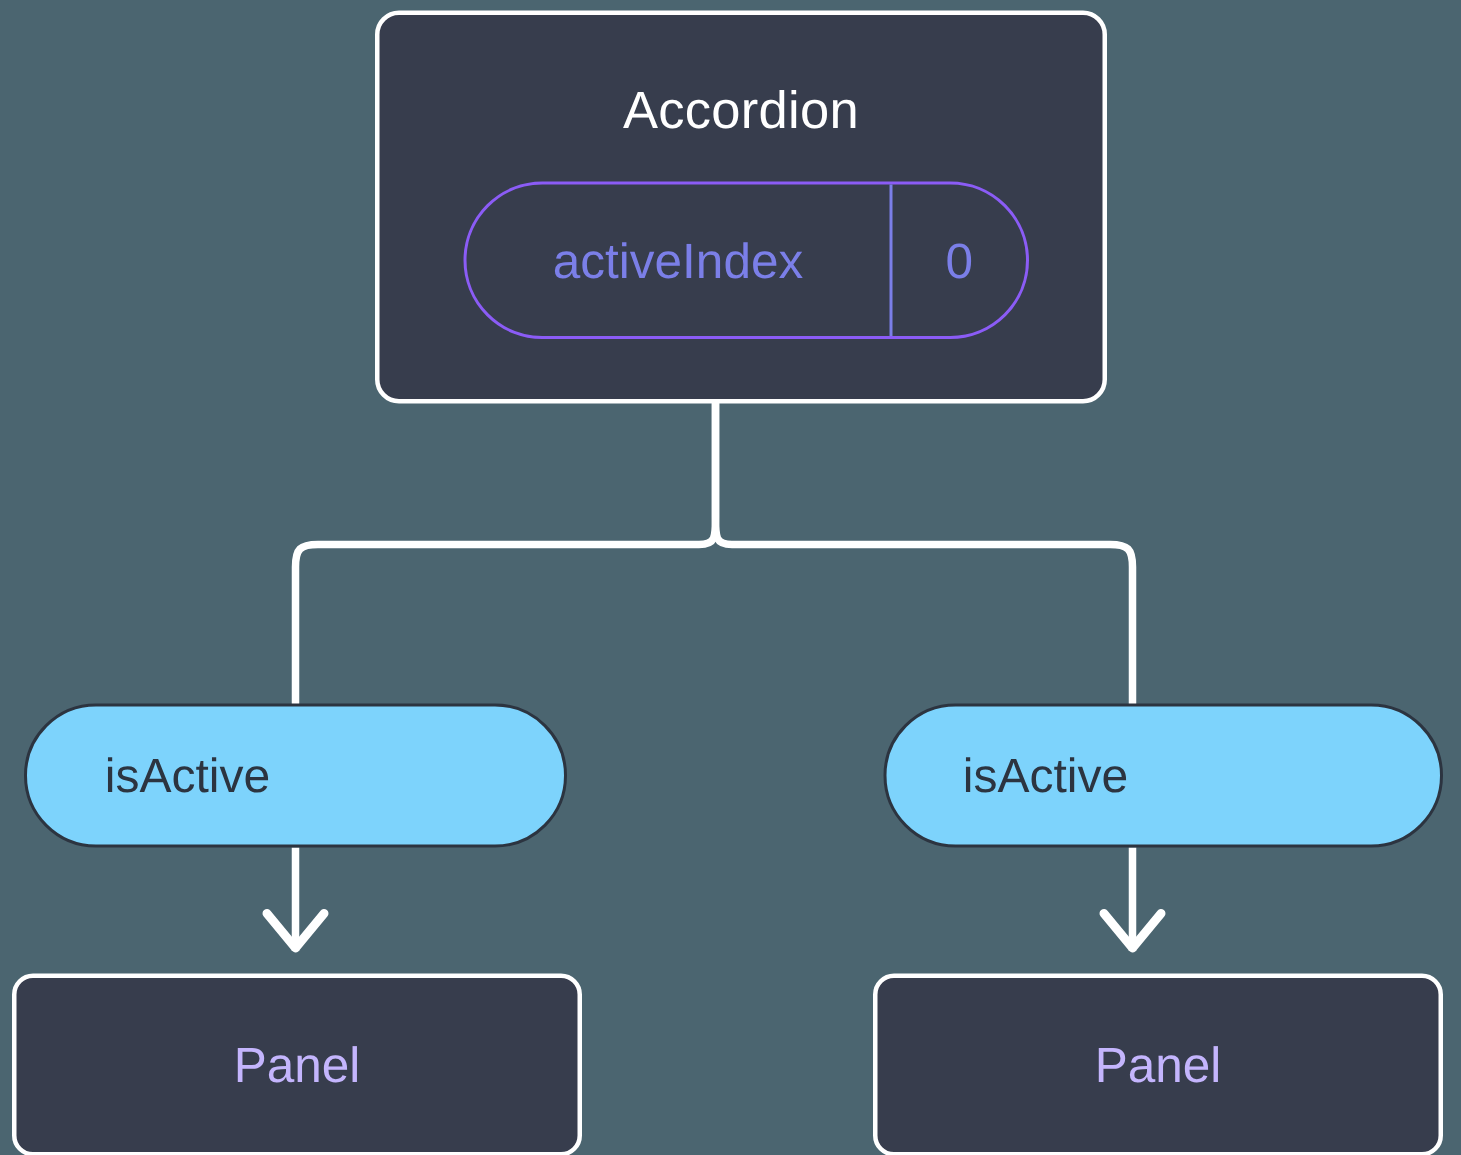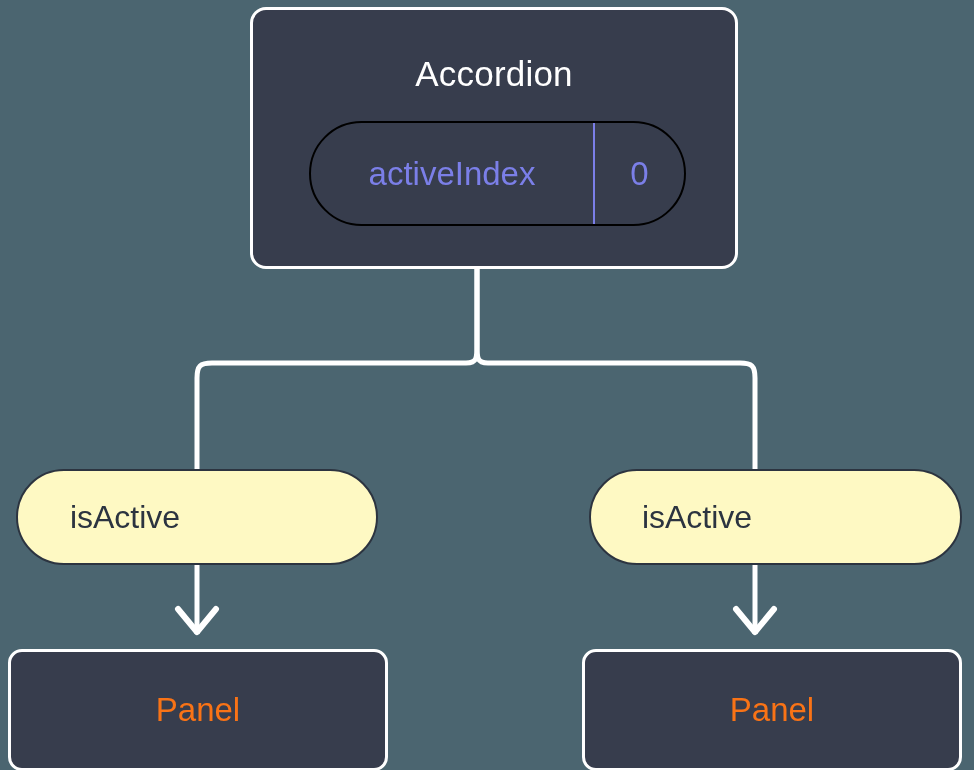--- a/index.html
+++ b/index.html
@@ -67,21 +67,21 @@
   }
 
   
   #accordion-prop {
     position: absolute;
     left: 56px;
     top: 111px;
     width: 377px;
     height: 105px;
     box-sizing: border-box;
-    border: 2px solid #000000;
+    border: 2px solid #8b5cf6;
     border-radius: 53px;
     display: flex;
     align-items: stretch;
     background: transparent;
   }
   #accordion-prop .prop-key,
   #accordion-prop .prop-val {
     display: flex;
     align-items: center;
     justify-content: center;
@@ -94,21 +94,21 @@
   #accordion-prop .prop-val {
     flex: 1;
     border-left: 2px solid #7b7fe8;
   }
 
   
   .prop-pill {
     position: absolute;
     box-sizing: border-box;
     height: 96px;
-    background: #fef9c3;
+    background: #7dd3fc;
     border: 2px solid #2c3440;
     border-radius: 48px;
     display: flex;
     align-items: stretch;
     z-index: 2;
     overflow: hidden;
   }
   .prop-pill .pill-key,
   .prop-pill .pill-val {
     display: flex;
@@ -133,21 +133,21 @@
   
   .panel-node {
     height: 122px;
     display: flex;
     align-items: center;
     justify-content: center;
   }
   #panel-left  { left: 8px;   top: 649px; width: 380px; }
   #panel-right { left: 582px; top: 649px; width: 380px; }
   .panel-label {
-    color: #f97316;
+    color: #c4b5fd;
     font-size: 33px;
     font-weight: 400;
     user-select: none;
   }
 </style>
 </head>
 <body>
 
 <div id="canvas">
 

